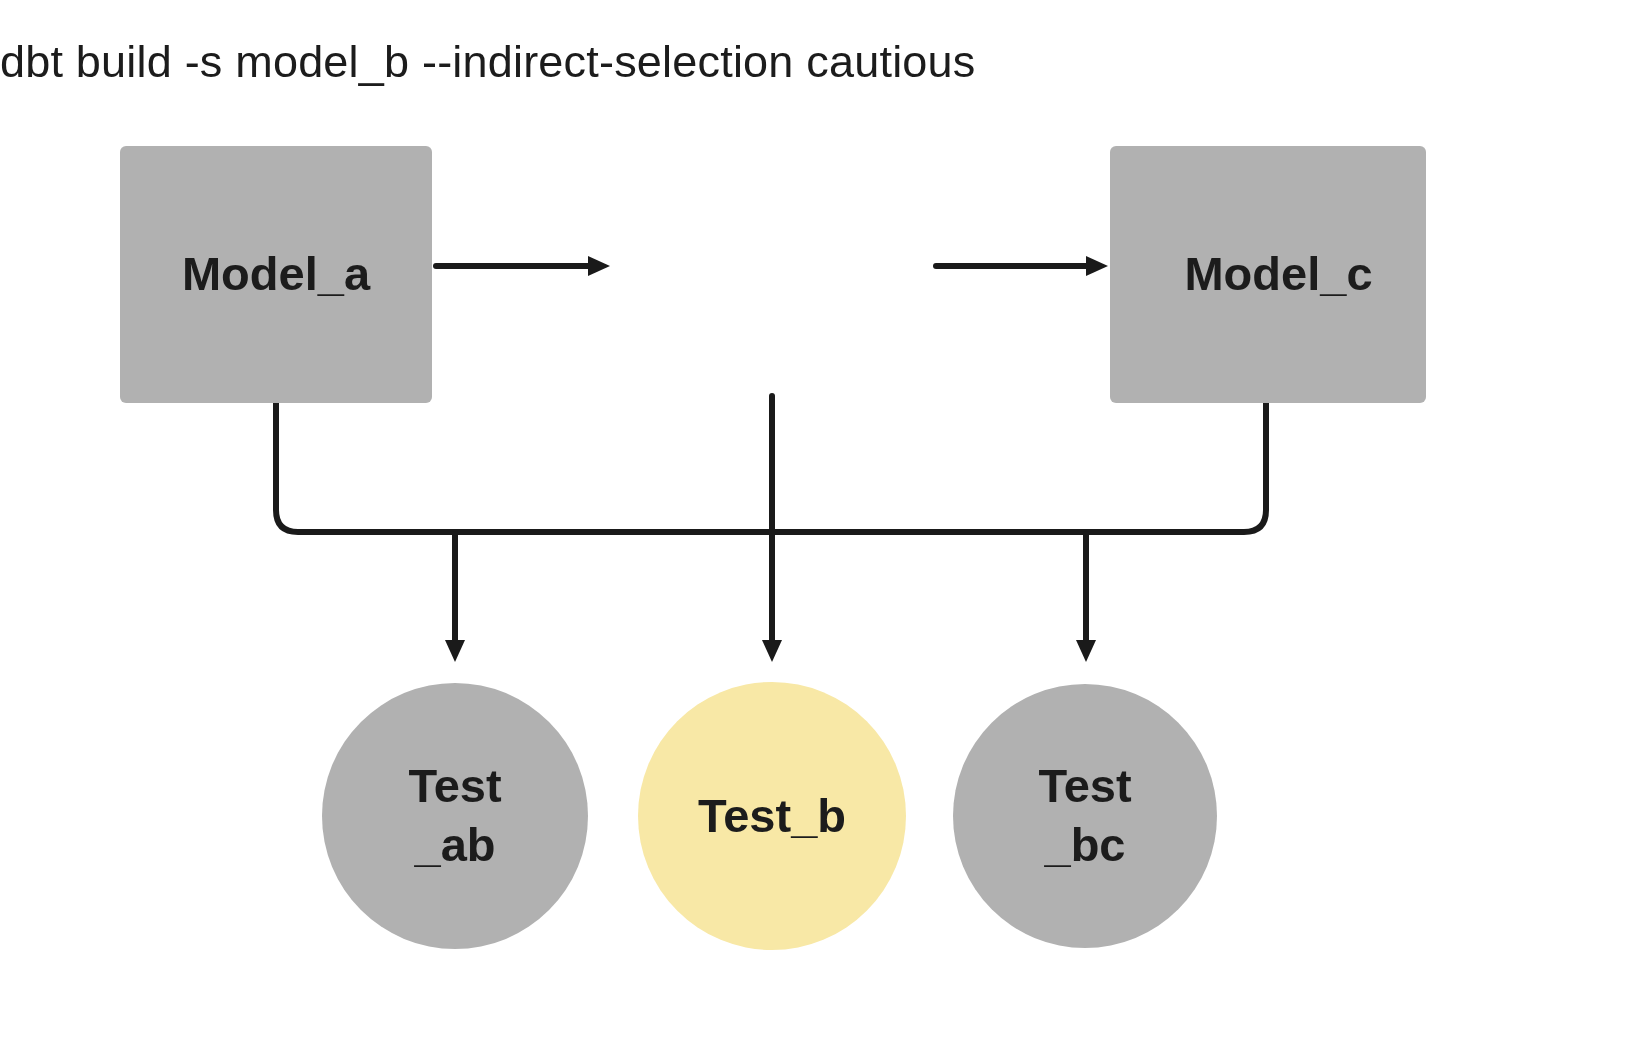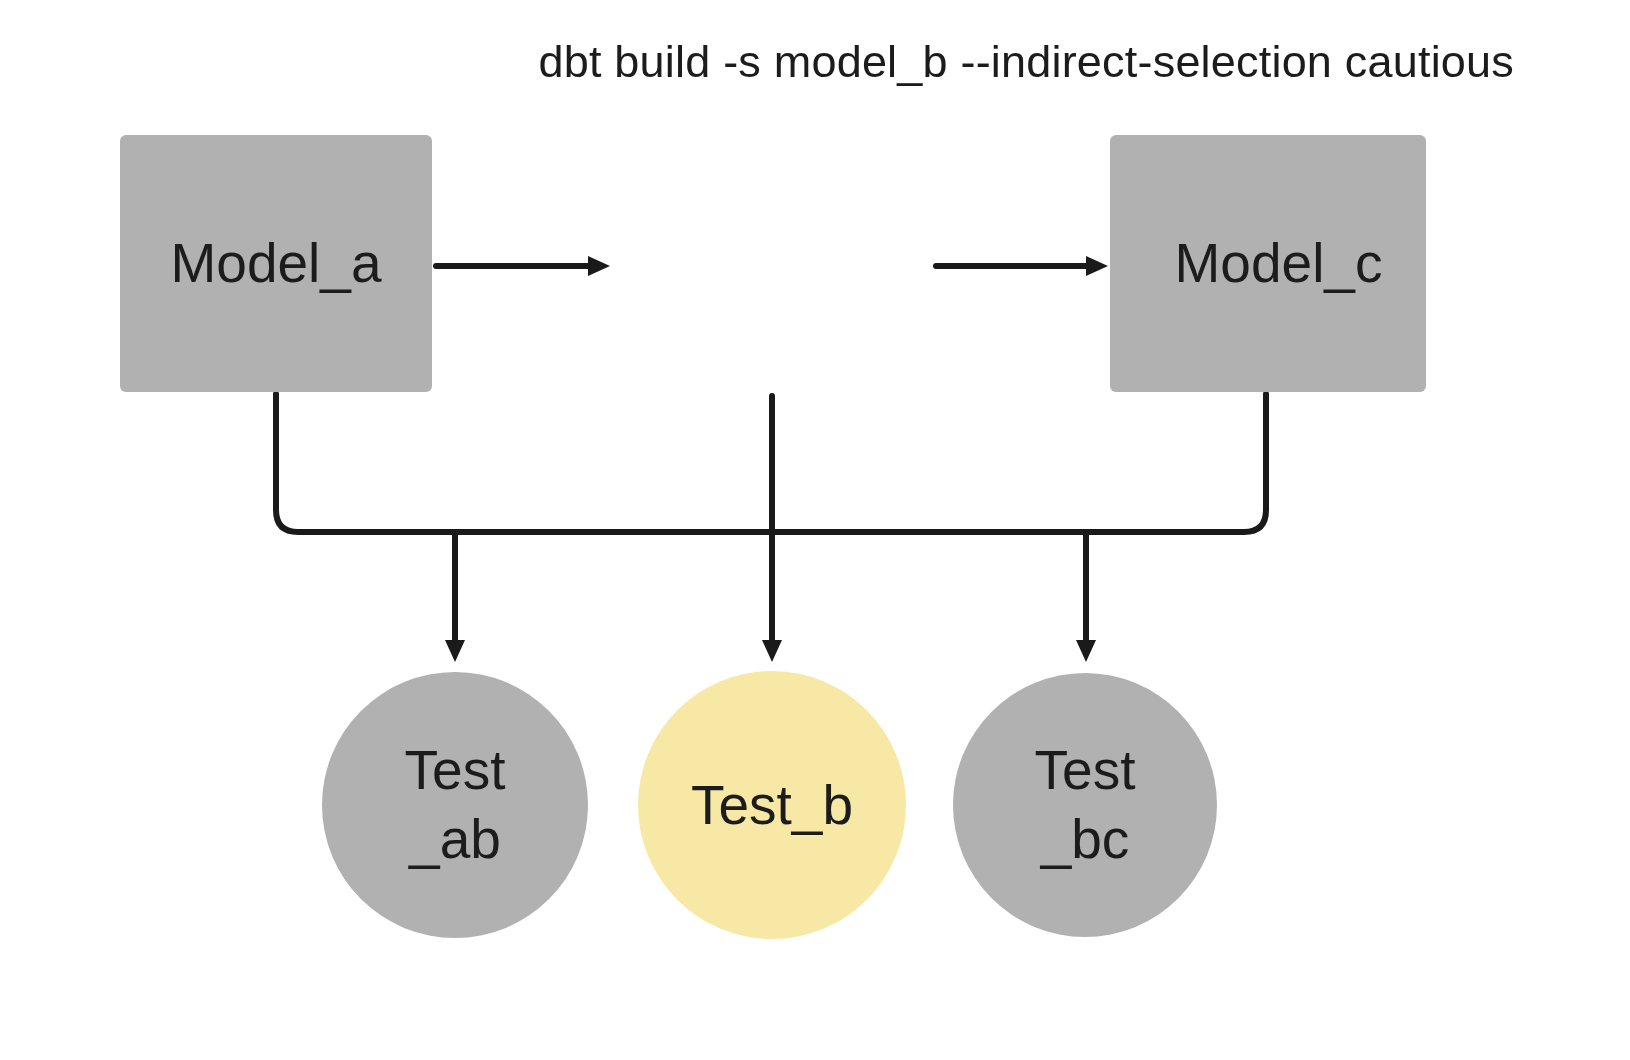--- a/index.html
+++ b/index.html
@@ -17,38 +17,39 @@
     background:var(--background);
     font-family:"Liberation Sans","DejaVu Sans",sans-serif;
     position:relative;
     overflow:hidden;
   }
   .stage{position:absolute;inset:0;width:1630px;height:1060px;}
   .edges{position:absolute;left:0;top:0;width:1630px;height:1060px;z-index:1;}
   .title{
     position:absolute;
     left:0;top:36px;width:1514px;
-    text-align:right;
+    text-align:left;
     font-size:45px;
     font-weight:500;
     letter-spacing:0.2px;
     color:var(--text-dark);
     z-index:2;
   }
   .node{
     position:absolute;
     display:flex;
     align-items:center;
     justify-content:center;
     z-index:2;
-    font-size:55px;
-    font-weight:400;
+    font-size:47px;
+    font-weight:700;
     color:var(--text-dark);
     text-align:center;
     line-height:1.25;
+    margin-top:11px;
   }
   .model{
     background:var(--unselected-node);
     border-radius:6px;
   }
   .model.selected{
     background:var(--selected-model);
     color:var(--text-light);
   }
   .test{

